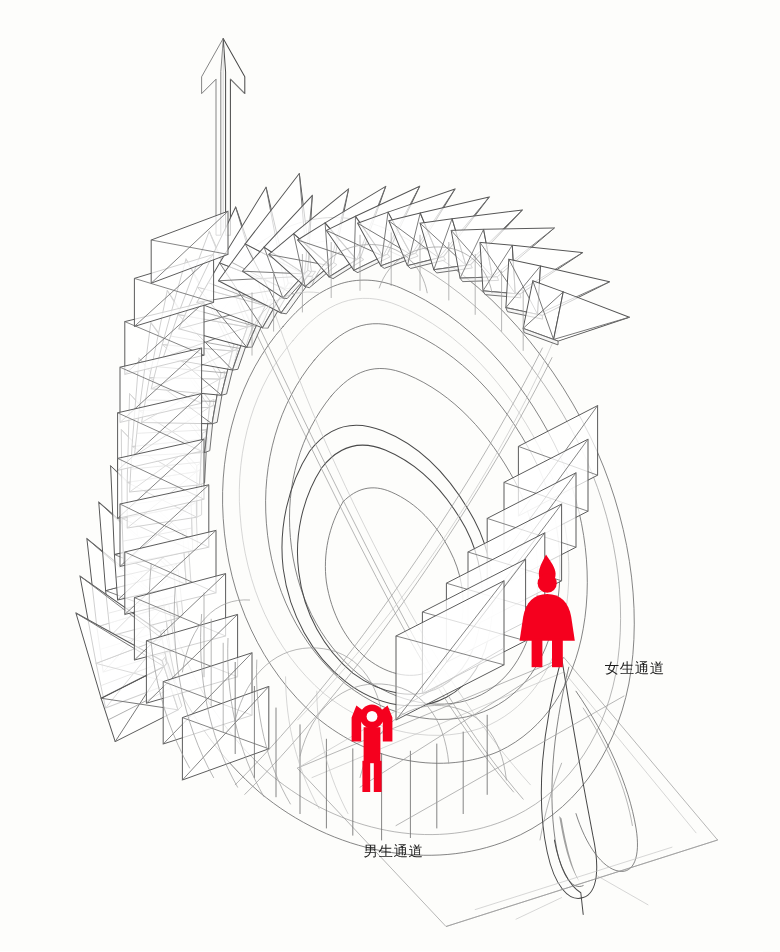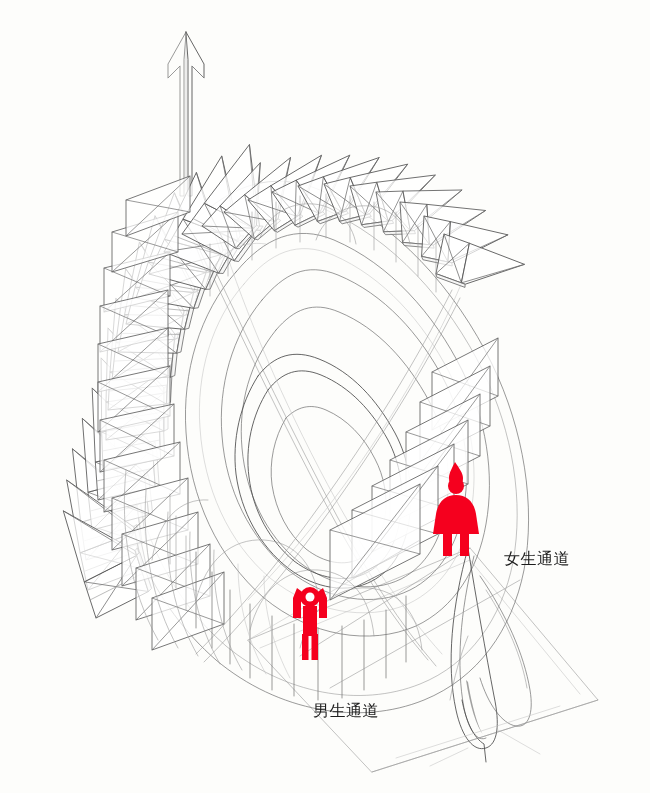--- a/index.html
+++ b/index.html
@@ -22,28 +22,28 @@
     position: absolute;
     left: 0;
     top: 0;
     width: 650px;
     height: 793px;
     display: block;
   }
   .label {
     position: absolute;
     color: #1c1c1c;
-    font-size: 16px;
+    font-size: 12px;
     line-height: 1;
     letter-spacing: 0.5px;
     white-space: nowrap;
     font-family: "DejaVu Sans", "Liberation Sans", sans-serif;
   }
   #label-girls { left: 504px; top: 551px; }
-  #label-boys  { left: 313px; top: 703px; }
+  #label-boys  { left: 303px; top: 703px; }
 </style>
 </head>
 <body>
 
 <div id="stage">
 
   <svg id="drawing" viewBox="0 0 650 793">
     <defs>
       <style>
         .ln   { fill:none; stroke:#4a4a4a; stroke-width:0.85; stroke-linejoin:round; stroke-linecap:round; }

